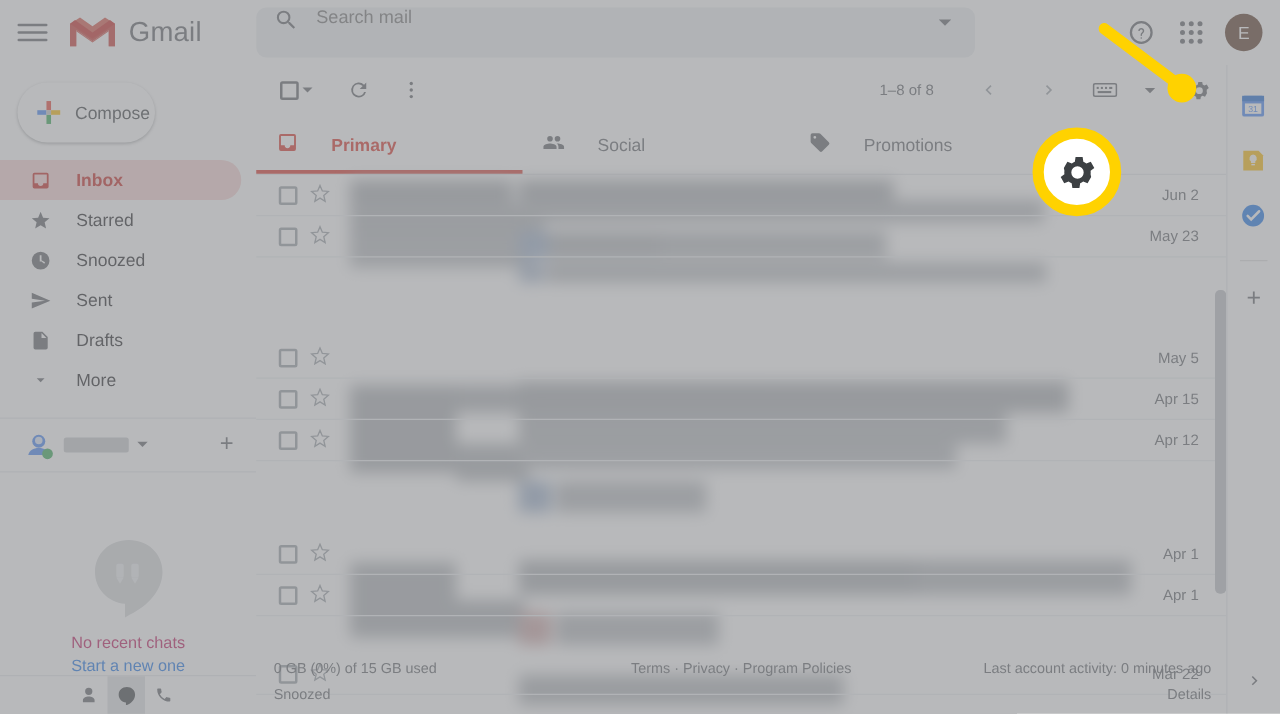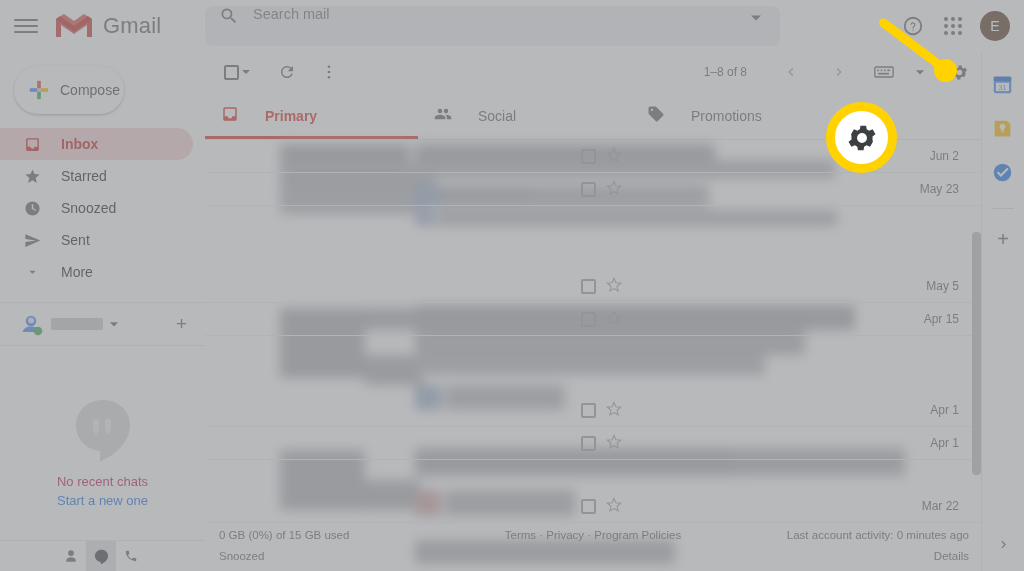--- a/index.html
+++ b/index.html
@@ -148,21 +148,21 @@
   }
   .tab.active { color: #d93025; font-weight: bold; }
   .tab.active::after {
     content: ""; position: absolute; left: 0; right: 0; bottom: 0;
     height: 3px; background: #d93025;
   }
 
   .maillist { position: absolute; top: 88px; left: 0; right: 0; bottom: 46px; }
   .mailrow {
     height: 33px; display: flex; align-items: center;
-    border-bottom: 1px solid #eceff1; position: relative; justify-content: center;
+    border-bottom: 1px solid #eceff1; position: relative;
   }
   .mailrow .ck { width: 15px; height: 15px; border: 2px solid #9aa0a6; border-radius: 2px; margin-left: 18px; }
   .mailrow .st { margin-left: 10px; width: 18px; height: 18px; display:flex; }
   .mrdate { position: absolute; right: 22px; font-size: 12px; color: #5f6368; }
   
   .blurwrap { position: absolute; left: 0; right: 0; top: 0; bottom: 0; filter: blur(6px); pointer-events: none; }
   .blk { position: absolute; border-radius: 1px; }
 
   .footer {
     position: absolute; bottom: 0; left: 0; right: 0; height: 46px;
@@ -307,20 +307,28 @@
           </span>
           <span>Snoozed</span>
         </div>
         <div class="nav-item">
           <span class="nicon">
             <svg width="17" height="17" viewBox="0 0 24 24">
                 <path fill="#5f6368" d="M2 21l21-9L2 3v7l15 2-15 2z"></path>
               </svg>
           </span>
           <span>Sent</span>
+        </div>
+        <div class="nav-item">
+          <span class="nicon">
+            <svg width="17" height="17" viewBox="0 0 24 24">
+                <path fill="#5f6368" d="M14 2H6a2 2 0 00-2 2v16a2 2 0 002 2h12a2 2 0 002-2V8zm-1 7V3.5L18.5 9z"></path>
+              </svg>
+          </span>
+          <span>Drafts</span>
         </div>
         <div class="nav-item">
           <span class="nicon">
             <svg width="15" height="15" viewBox="0 0 24 24">
                 <path fill="#5f6368" d="M7 9l5 5 5-5z"></path>
               </svg>
           </span>
           <span>More</span>
         </div>
       </div>
@@ -518,20 +526,29 @@
           <span class="mrdate">May 5</span>
         </div>
         <div class="mailrow">
           <span class="ck"></span>
           <span class="st">
             <svg width="16" height="16" viewBox="0 0 24 24">
                 <path fill="none" stroke="#9aa0a6" stroke-width="1.6" d="M12 17.27L18.18 21l-1.64-7.03L22 9.24l-7.19-.61L12 2 9.19 8.63 2 9.24l5.46 4.73L5.82 21z"></path>
               </svg>
           </span>
           <span class="mrdate">Apr 15</span>
+        </div>
+        <div class="mailrow">
+          <span class="ck"></span>
+          <span class="st">
+            <svg width="16" height="16" viewBox="0 0 24 24">
+                <path fill="none" stroke="#9aa0a6" stroke-width="1.6" d="M12 17.27L18.18 21l-1.64-7.03L22 9.24l-7.19-.61L12 2 9.19 8.63 2 9.24l5.46 4.73L5.82 21z"></path>
+              </svg>
+          </span>
+          <span class="mrdate">Apr 12</span>
         </div>
         <div class="mailrow" style="height:58px;border:none;"></div>
         <div class="mailrow">
           <span class="ck"></span>
           <span class="st">
             <svg width="16" height="16" viewBox="0 0 24 24">
                 <path fill="none" stroke="#9aa0a6" stroke-width="1.6" d="M12 17.27L18.18 21l-1.64-7.03L22 9.24l-7.19-.61L12 2 9.19 8.63 2 9.24l5.46 4.73L5.82 21z"></path>
               </svg>
           </span>
           <span class="mrdate">Apr 1</span>

